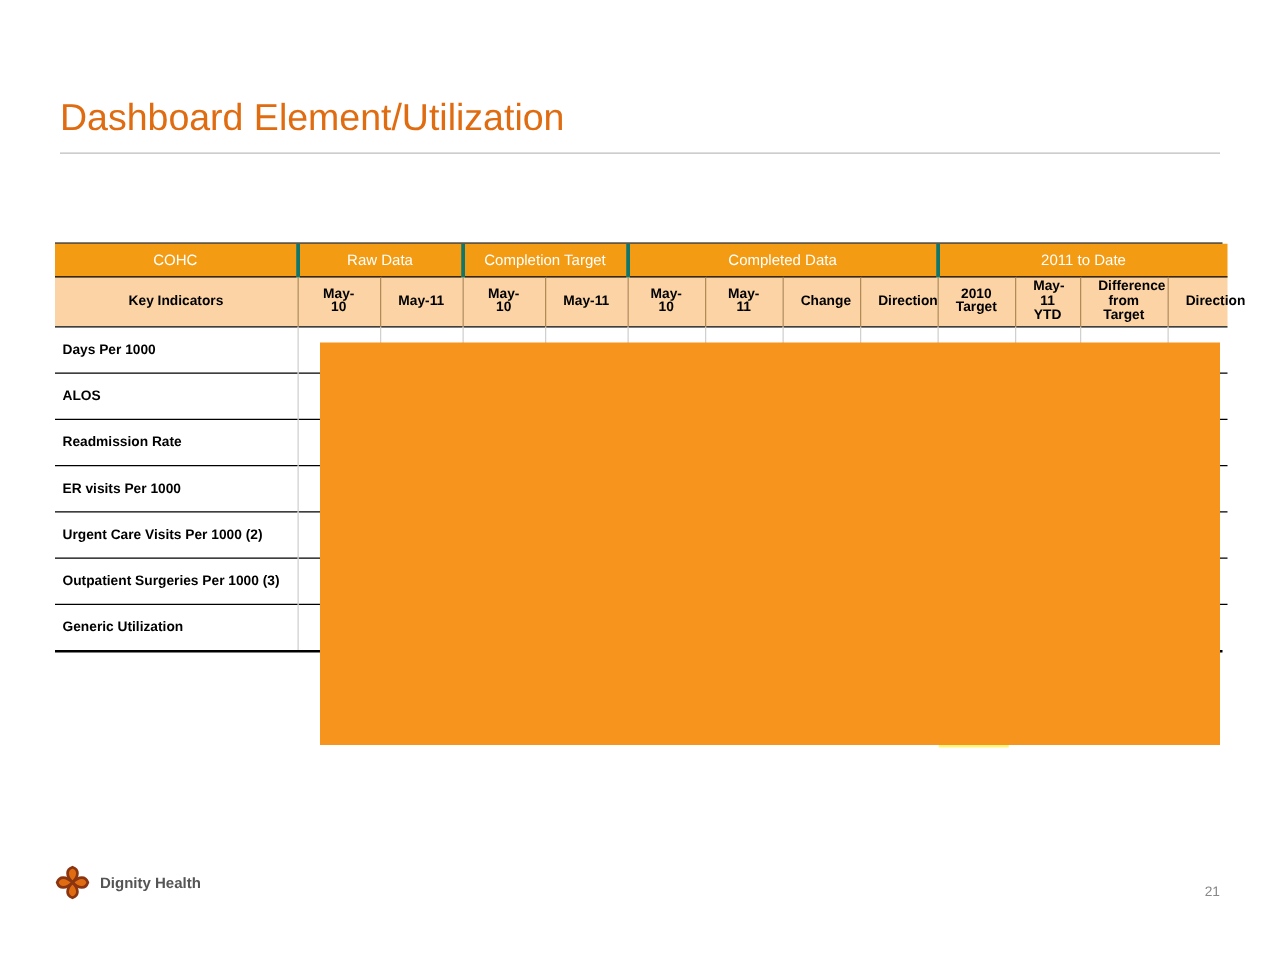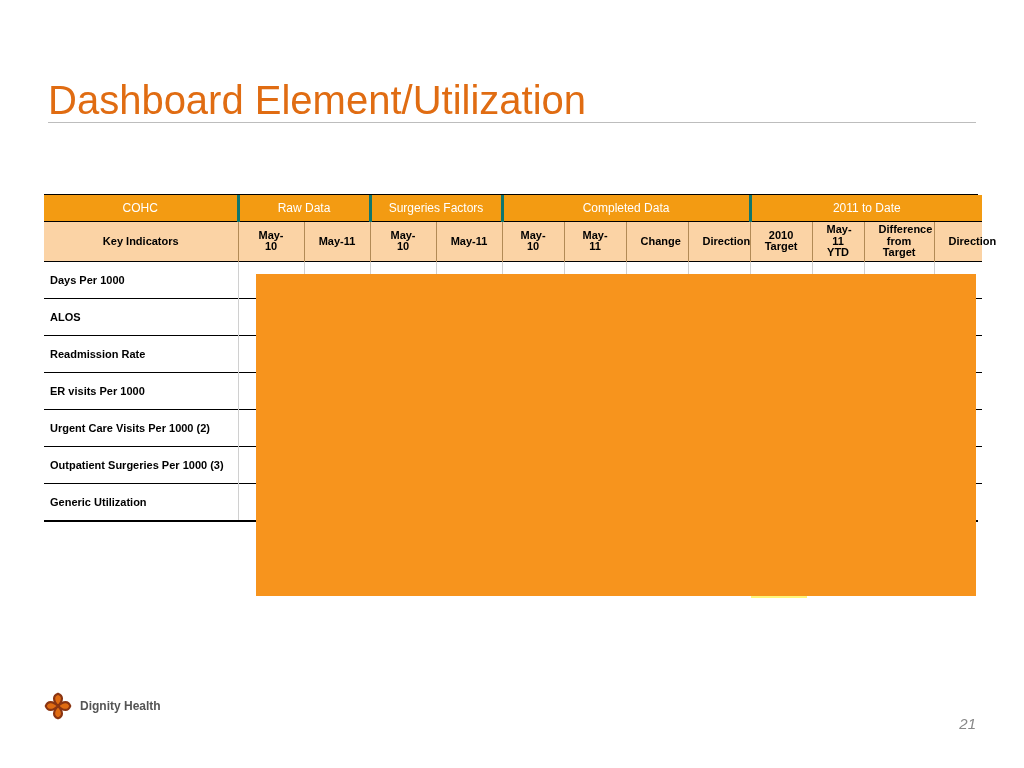--- a/index.html
+++ b/index.html
@@ -15,21 +15,21 @@
   .slide {
     position: relative;
     width: 1024px;
     height: 768px;
     box-sizing: border-box;
   }
   .title {
     position: absolute;
     left: 48px;
     top: 78px;
-    font-size: 40px;
+    font-size: 30px;
     color: #e06c12;
     font-weight: 400;
   }
   .title-rule {
     position: absolute;
     left: 48px;
     top: 122px;
     width: 928px;
     height: 1px;
     background: #bdbdbd;
@@ -154,24 +154,23 @@
   }
   .logo svg { display: block; }
   .logo-text {
     font-size: 12px;
     font-weight: bold;
     color: #555;
   }
   .page-num {
     position: absolute;
     right: 48px;
-    bottom: 36px;
-    font-size: 15px;
+    bottom: 48px;
+    font-size: 11px;
     color: #888;
-    font-style: italic;
   }
 </style>
 </head>
 <body>
 
 <div class="slide">
 
   <div class="title">Dashboard Element/Utilization</div>
   <div class="title-rule"></div>
 
@@ -189,21 +188,21 @@
           <col class="c-cd4">
         <col class="c-y1">
           <col class="c-y2">
           <col class="c-y3">
           <col class="c-y4">
       </colgroup>
       <tbody>
           <tr class="hdr1">
         <td class="keycol">COHC</td>
         <td colspan="2">Raw Data</td>
-        <td colspan="2">Surgeries Factors</td>
+        <td colspan="2">Completion Target</td>
         <td colspan="4">Completed Data</td>
         <td colspan="4">2011 to Date</td>
       </tr>
       <tr class="hdr2">
         <td class="keycol">Key Indicators</td>
         <td>May-10</td>
         <td>May-11</td>
         <td>May-10</td>
         <td>May-11</td>
         <td>May-10</td>

